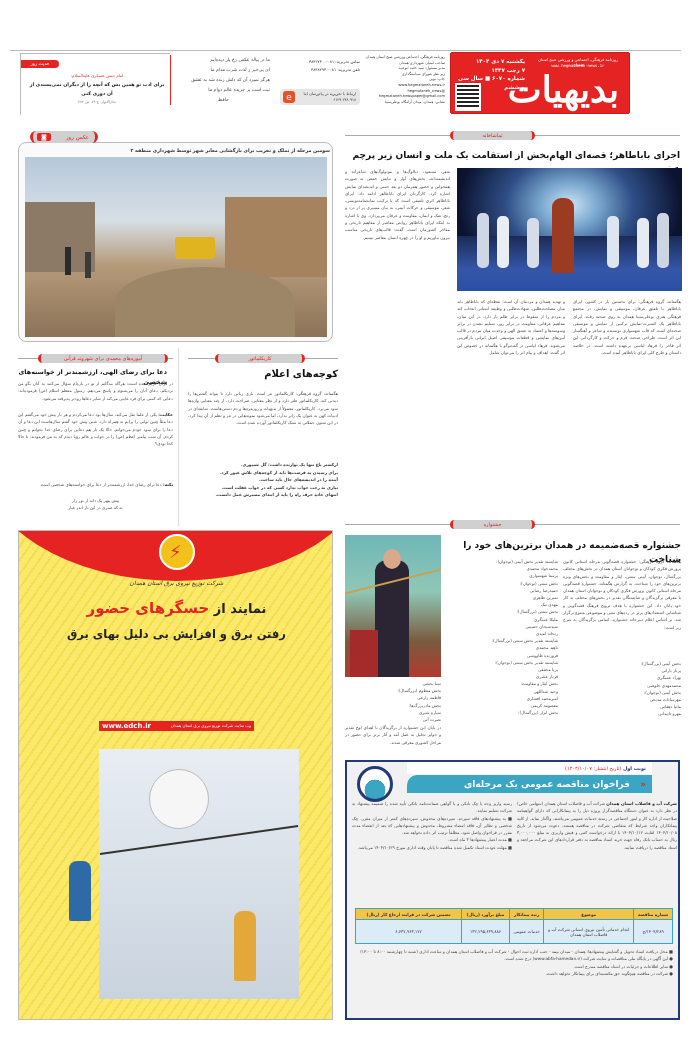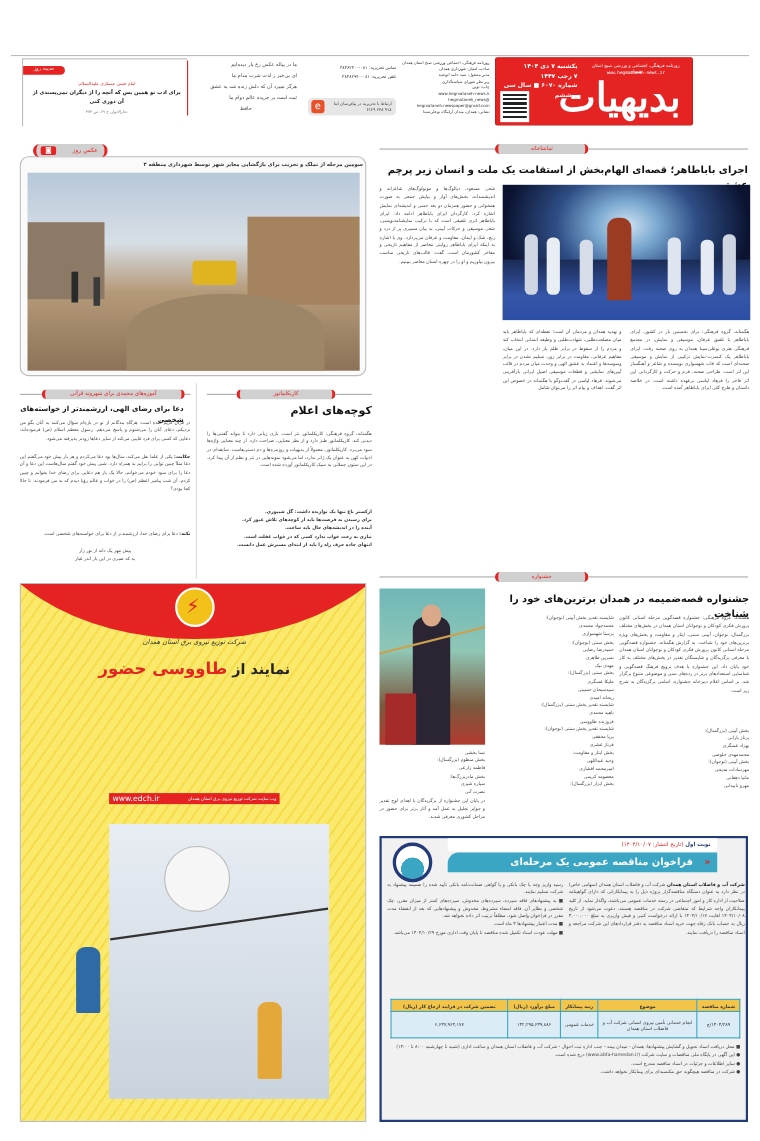--- a/index.html
+++ b/index.html
@@ -180,27 +180,28 @@
 <div class="abs txt" style="left:345px;top:724px;width:96px">در پایان این جشنواره از برگزیدگان با اهدای لوح تقدیر و جوایز تجلیل به عمل آمد و آثار برتر برای حضور در مراحل کشوری معرفی شدند.</div>
 
 <div class="abs" style="left:18px;top:530px;width:315px;height:490px;border:1px solid #bbb;overflow:hidden;background:repeating-linear-gradient(-55deg,#fbe96b 0 6px,#f6dd4e 6px 8px)">
   <div class="abs" style="left:-40px;top:-200px;width:395px;height:250px;background:#e52322;border-radius:0 0 50% 50%"></div>
   <div class="abs" style="left:140px;top:3px;width:36px;height:36px;background:#f2c21b;border:2px solid #fff;border-radius:50%">
     <span class="abs" style="left:8px;top:6px;color:#e52322;font-size:18px;line-height:20px">⚡</span>
   </div>
   <div class="abs" style="left:0;top:48px;width:315px;text-align:center;font-family:'DejaVu Serif',serif;font-size:6px;color:#333;font-style:italic">شرکت توزیع نیروی برق استان همدان</div>
   <div class="abs" style="left:0;top:68px;width:315px;text-align:center;font-size:13px;font-weight:bold;color:#222">
     <span>نمایند از</span>
-    <span style="color:#e52322;font-size:15px">طاووسی حضور</span>
+    <span style="color:#e52322;font-size:15px">حسگرهای حضور</span>
   </div>
   <div class="abs" style="left:0;top:92px;width:315px;text-align:center;font-size:11.5px;line-height:22px;font-weight:bold;color:#222">
+    <div>رفتن برق و افزایش بی دلیل بهای برق</div>
   </div>
   <div class="abs" style="left:80px;top:190px;width:155px;height:10px;background:#e52322;color:#fff;font-size:4px;line-height:10px;padding:0 3px">
     <span>وب سایت شرکت توزیع نیروی برق استان همدان</span>
-    <span class="abs" style="left:3px;top:0;font-size:7px;font-weight:normal;direction:ltr">www.edch.ir</span>
+    <span class="abs" style="left:3px;top:0;font-size:7px;font-weight:bold;direction:ltr">www.edch.ir</span>
   </div>
   <div class="abs" style="left:80px;top:218px;width:200px;height:250px;background:linear-gradient(180deg,#e8edf3,#c9d3de)">
     <div class="abs" style="left:50px;top:20px;width:60px;height:60px;background:#f6f6f6;border-radius:50%;border:1px solid #bbb"></div>
     <div class="abs" style="left:0;top:90px;width:200px;height:1.5px;background:#333;transform:rotate(-8deg)"></div>
   </div>
   <div class="abs" style="left:50px;top:330px;width:22px;height:60px;background:#2d6aa6;border-radius:8px 8px 2px 2px"></div>
   <div class="abs" style="left:215px;top:380px;width:22px;height:70px;background:#e4a83a;border-radius:8px 8px 2px 2px"></div>
 </div>
 
 <div class="abs" style="left:345px;top:760px;width:335px;height:260px;border:2px solid #223a78;background:#f1f1f1">

